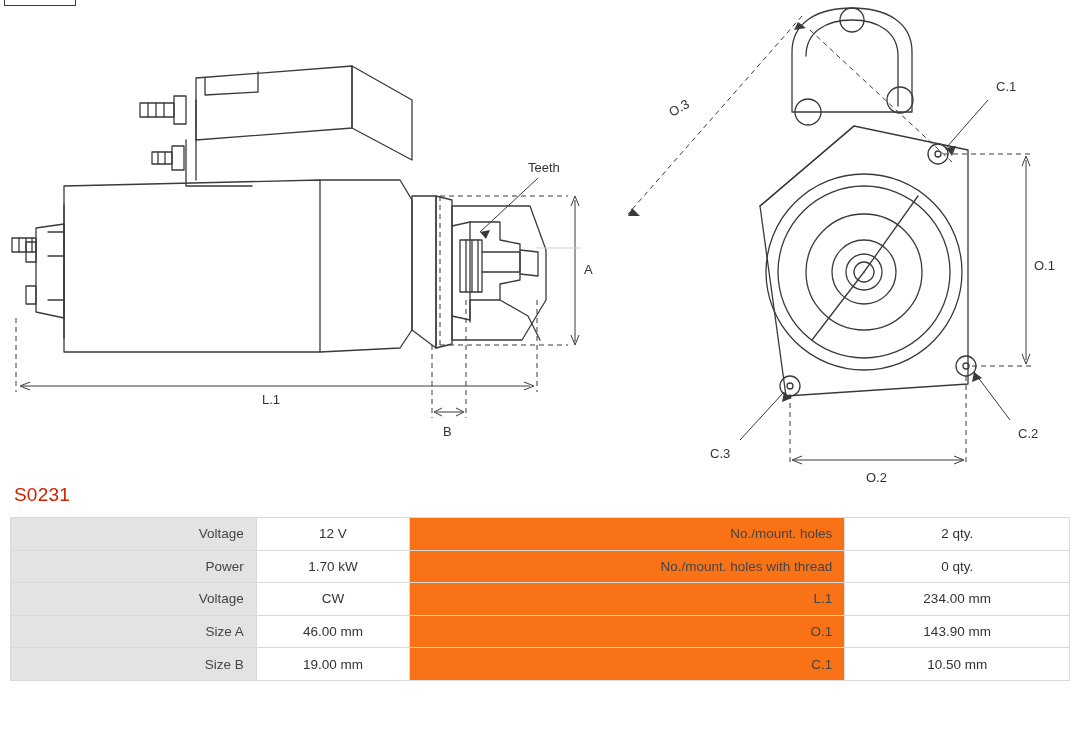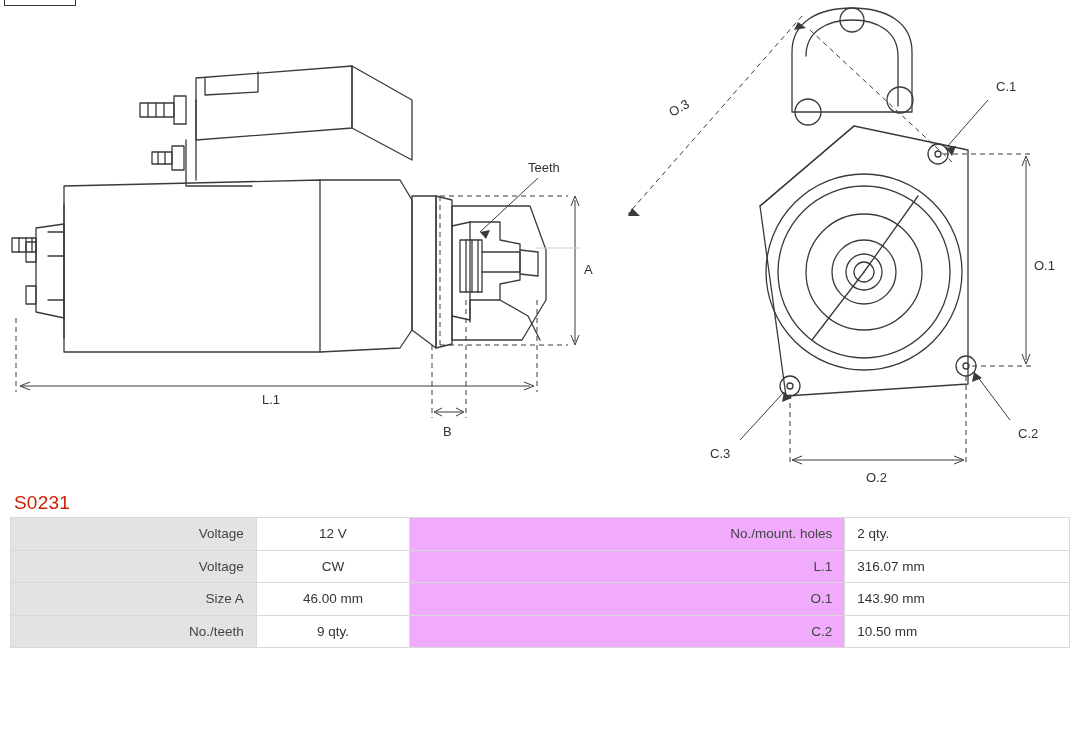--- a/index.html
+++ b/index.html
@@ -27,21 +27,20 @@
     left: 0; top: 0;
     width: 1080px; height: 490px;
   }
   .part-code {
     position: absolute;
     left: 14px; top: 484px;
     font-size: 19px;
     color: #cc2200;
     font-weight: normal;
     letter-spacing: 0.2px;
-    margin-top: 8px;
   }
   table.specs {
     position: absolute;
     left: 10px; top: 517px;
     width: 1060px;
     border-collapse: collapse;
     font-size: 13.5px;
     color: #333333;
   }
   table.specs td {
@@ -57,28 +56,28 @@
     width: 244px;
     color: #444;
   }
   td.val {
     background: #ffffff;
     text-align: center;
     width: 152px;
     color: #333;
   }
   td.lbl2 {
-    background: #f0abfc;
+    background: #f97316;
     text-align: right;
     width: 432px;
     color: #444;
   }
   td.val2 {
     background: #ffffff;
-    text-align: left;
+    text-align: center;
     width: 223px;
     color: #333;
   }
   td.empty {
     background: #ffffff;
     border: none;
   }
   svg text { font-family: "Liberation Sans", sans-serif; }
 </style>
 </head>
@@ -235,33 +234,39 @@
 
   <table class="specs">
     <tbody>
       <tr>
         <td class="lbl">Voltage</td>
         <td class="val">12 V</td>
         <td class="lbl2">No./mount. holes</td>
         <td class="val2">2 qty.</td>
       </tr>
       <tr>
+        <td class="lbl">Power</td>
+        <td class="val">1.70 kW</td>
+        <td class="lbl2">No./mount. holes with thread</td>
+        <td class="val2">0 qty.</td>
+      </tr>
+      <tr>
         <td class="lbl">Voltage</td>
         <td class="val">CW</td>
         <td class="lbl2">L.1</td>
-        <td class="val2">316.07 mm</td>
+        <td class="val2">234.00 mm</td>
       </tr>
       <tr>
         <td class="lbl">Size A</td>
         <td class="val">46.00 mm</td>
         <td class="lbl2">O.1</td>
         <td class="val2">143.90 mm</td>
       </tr>
       <tr>
-        <td class="lbl">No./teeth</td>
-        <td class="val">9 qty.</td>
-        <td class="lbl2">C.2</td>
+        <td class="lbl">Size B</td>
+        <td class="val">19.00 mm</td>
+        <td class="lbl2">C.1</td>
         <td class="val2">10.50 mm</td>
       </tr>
     </tbody>
   </table>
 
 </div>
 
 </body></html>

